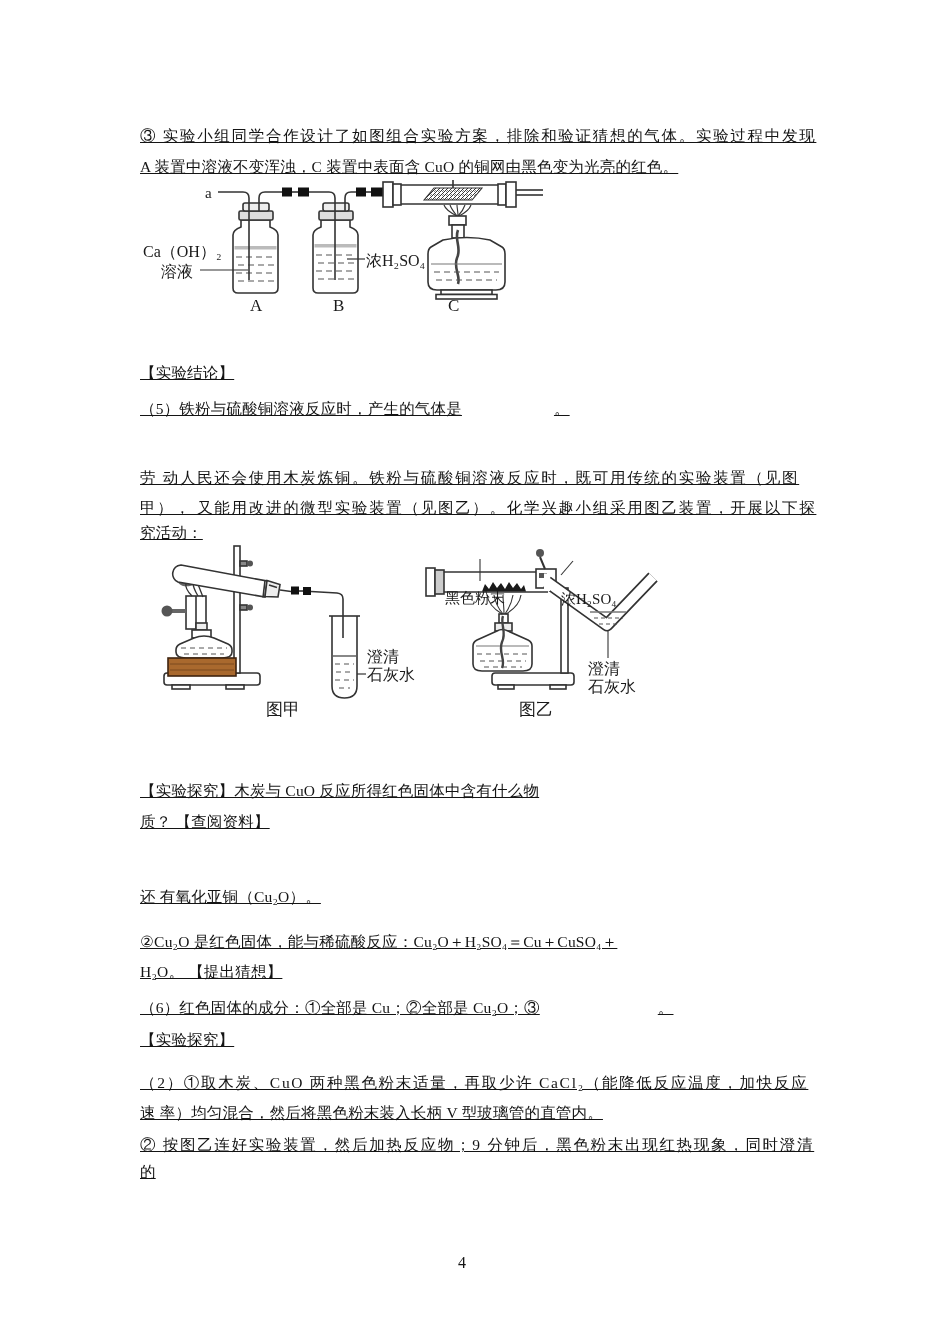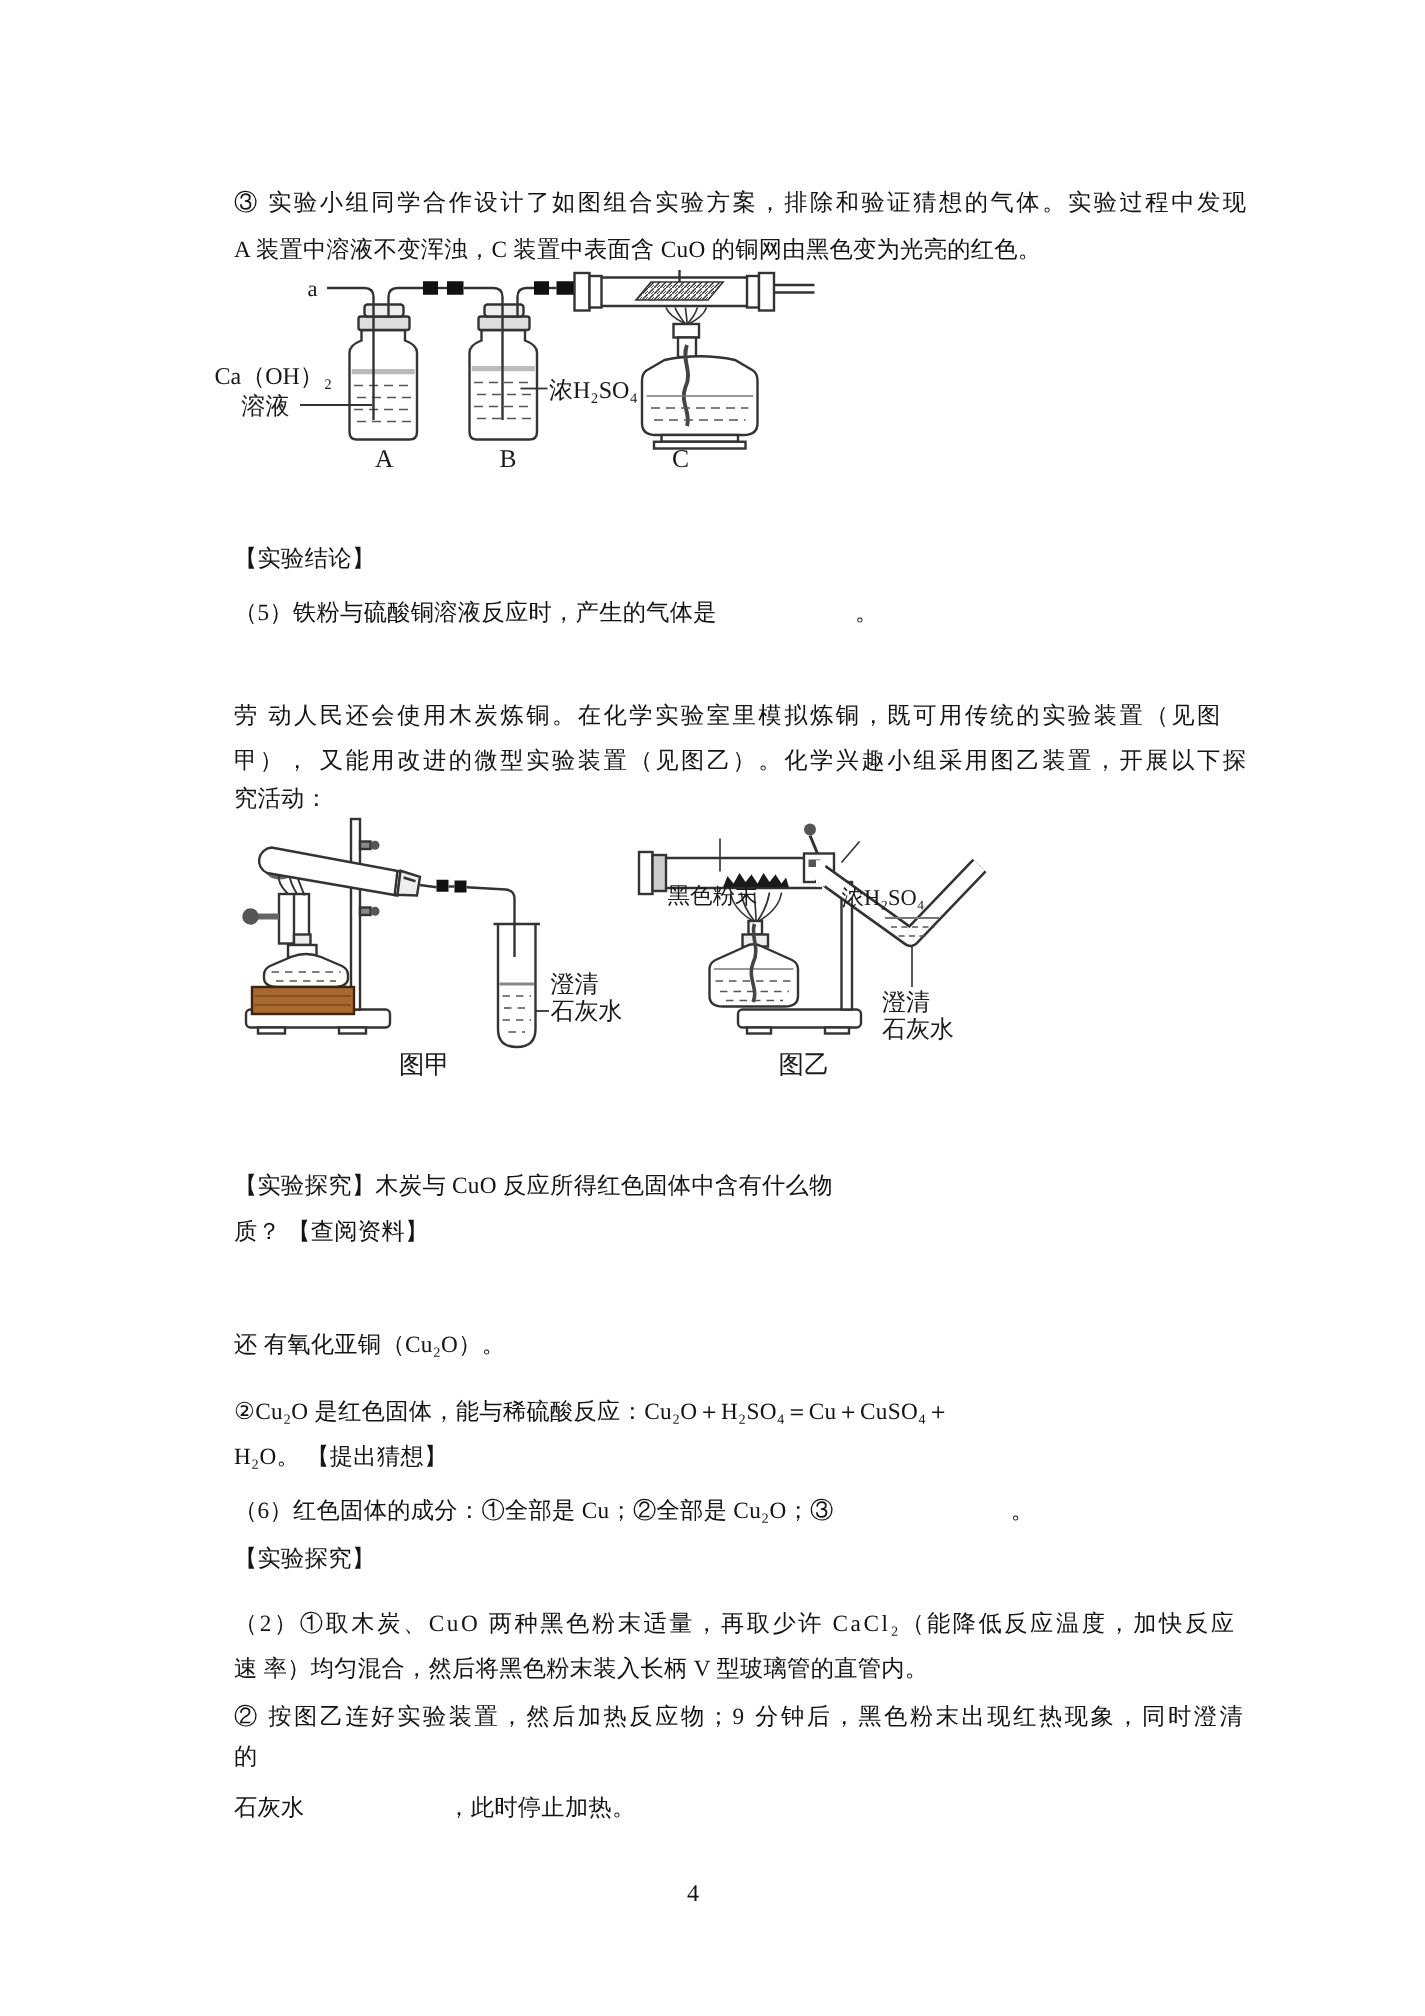--- a/index.html
+++ b/index.html
@@ -1,20 +1,20 @@
 <!DOCTYPE html>
 <html><head>
 <meta charset="utf-8">
 <style>
   html,body{margin:0;padding:0;background:#fff;}
   .page{
     position:relative;width:950px;height:1344px;background:#ffffff;overflow:hidden;
     font-family:"Liberation Serif","DejaVu Serif",serif;color:#141414;
   }
-  .ln{position:absolute;left:156px;white-space:nowrap;font-size:15.5px;line-height:21px;letter-spacing:0.2px;}
+  .ln{position:absolute;left:140px;white-space:nowrap;font-size:15.5px;line-height:21px;letter-spacing:0.2px;text-decoration:underline;}
   .ln.spread{letter-spacing:1.7px;}
   .blank{display:inline-block;}
   .eq-cond{display:inline-block;vertical-align:-7px;margin:0 2px;text-align:center;}
   .eq-over{display:block;font-size:12px;line-height:13px;letter-spacing:0;}
   .eq-dbl{display:block;width:58px;height:3px;border-top:1.6px solid #141414;border-bottom:1.6px solid #141414;margin-top:1px;}
   .dlabel{position:absolute;white-space:nowrap;font-size:16px;line-height:18px;color:#1a1a1a;}
   .dlabel.small{font-size:15px;margin-top:48px;}
   .pageno{position:absolute;font-size:16px;}
   svg{position:absolute;overflow:visible;}
   .tube-stroke{stroke:#333;fill:none;stroke-width:1.6;}
@@ -24,21 +24,21 @@
 
 <div class="page">
 
   <div class="ln spread" style="top:125px">③ 实验小组同学合作设计了如图组合实验方案，排除和验证猜想的气体。实验过程中发现</div>
   <div class="ln" style="top:156px">A 装置中溶液不变浑浊，C 装置中表面含 CuO 的铜网由黑色变为光亮的红色。</div>
 
   <div class="ln" style="top:362px">【实验结论】</div>
 
   <div class="ln" style="top:398px"><span>（5）铁粉与硫酸铜溶液反应时，产生的气体是</span><span class="blank" style="width:92px"></span><span>。</span></div>
 
-  <div class="ln spread" style="top:467px">劳 动人民还会使用木炭炼铜。在化学实验室里模拟炼铜，既可用传统的实验装置（见图</div>
+  <div class="ln spread" style="top:467px">劳 动人民还会使用木炭炼铜。铁粉与硫酸铜溶液反应时，既可用传统的实验装置（见图</div>
   <div class="ln spread" style="top:497px">甲）， 又能用改进的微型实验装置（见图乙）。化学兴趣小组采用图乙装置，开展以下探</div>
   <div class="ln" style="top:522px">究活动：</div>
 
   <div class="ln" style="top:780px">【实验探究】木炭与 CuO 反应所得红色固体中含有什么物</div>
   <div class="ln" style="top:811px">质？  【查阅资料】</div>
 
   <div class="ln" style="top:886px">还 有氧化亚铜（Cu₂O）。</div>
 
   <div class="ln" style="top:931px">②Cu₂O 是红色固体，能与稀硫酸反应：Cu₂O＋H₂SO₄＝Cu＋CuSO₄＋</div>
   <div class="ln" style="top:961px">H₂O。  【提出猜想】</div>
@@ -46,21 +46,20 @@
   <div class="ln" style="top:997px"><span>（6）红色固体的成分：①全部是 Cu；②全部是 Cu₂O；③</span><span class="blank" style="width:118px"></span><span>。</span></div>
 
   <div class="ln" style="top:1029px">【实验探究】</div>
 
   <div class="ln spread" style="top:1072px">（2）①取木炭、CuO 两种黑色粉末适量，再取少许 CaCl₂（能降低反应温度，加快反应</div>
   <div class="ln" style="top:1102px">速 率）均匀混合，然后将黑色粉末装入长柄 V 型玻璃管的直管内。</div>
 
   <div class="ln spread" style="top:1134px">② 按图乙连好实验装置，然后加热反应物；9 分钟后，黑色粉末出现红热现象，同时澄清</div>
   <div class="ln" style="top:1161px">的</div>
 
-  <div class="ln" style="top:1195px"><span>石灰水</span><span class="blank" style="width:95px"></span><span>，此时停止加热。</span></div>
 
   <div class="pageno" style="left:458px;top:1254px">4</div>
 
   <svg style="left:140px;top:180px" width="470" height="145" viewBox="0 0 470 145">
     <defs>
       <pattern id="meshhatch" width="4" height="4" patternUnits="userSpaceOnUse">
         <path d="M0,4 L4,0" stroke="#333" stroke-width="1"></path>
         <path d="M2,4 L4,2" stroke="#333" stroke-width="0.6"></path>
       </pattern>
     </defs>

